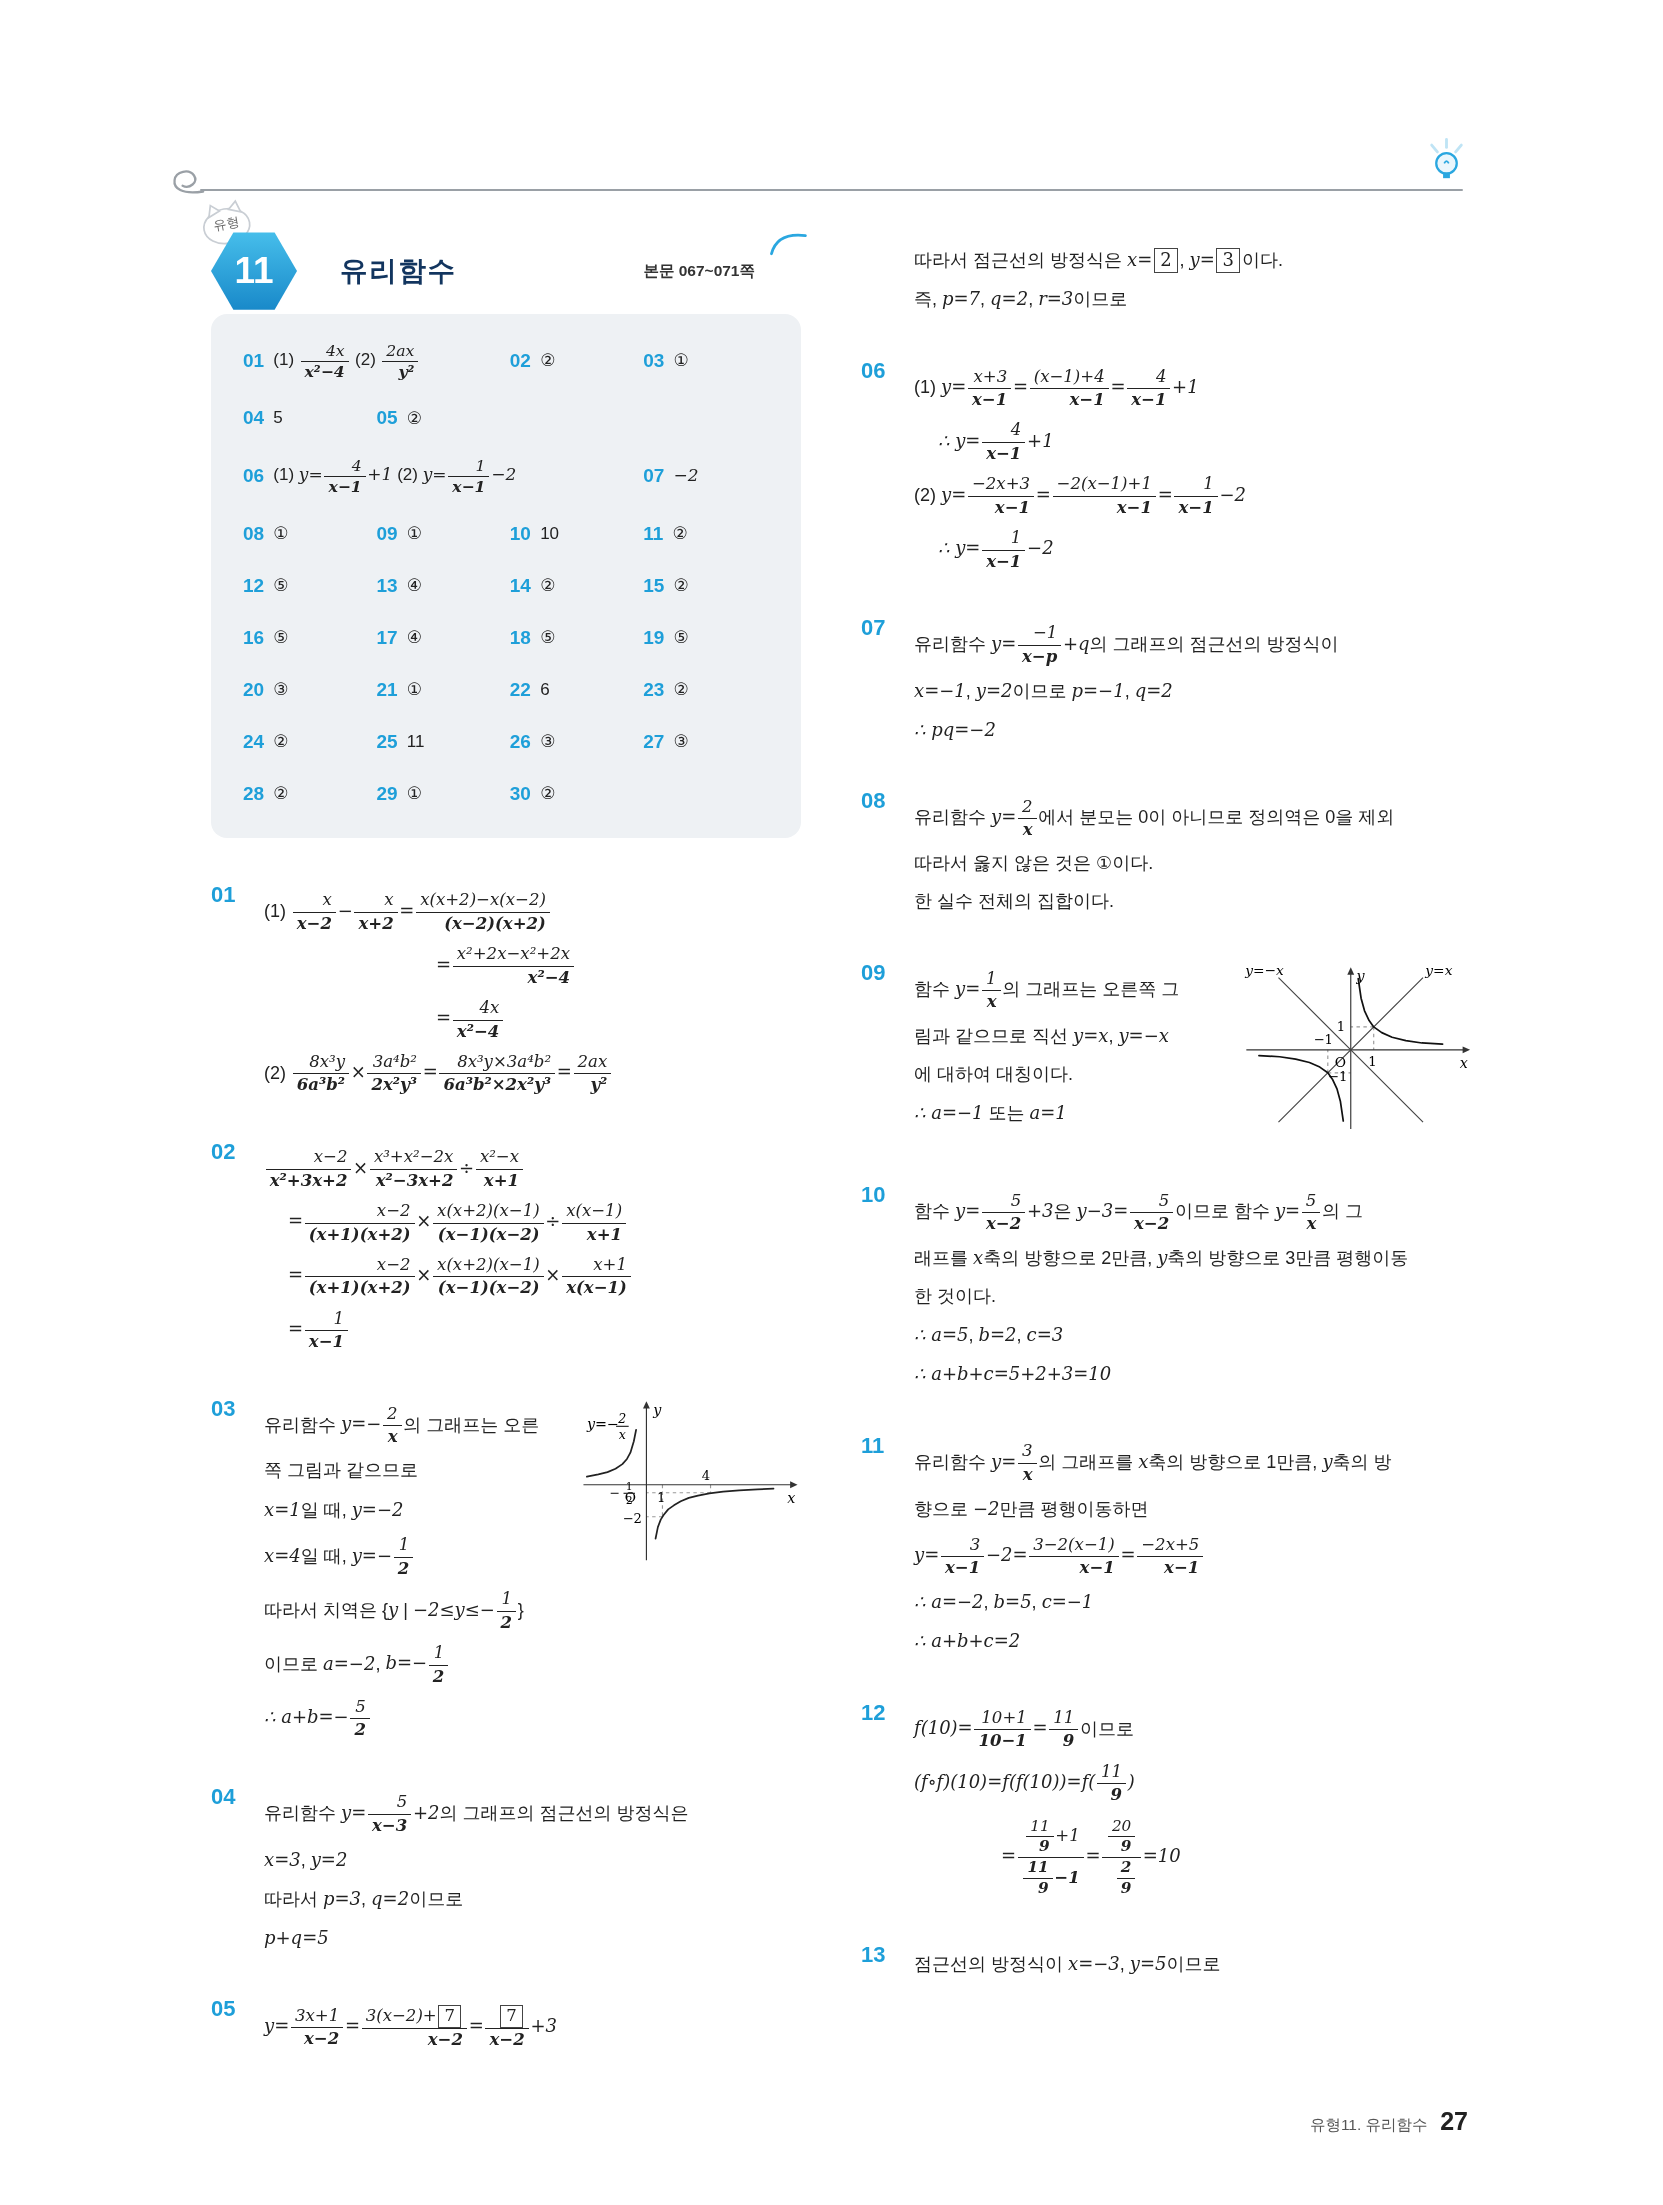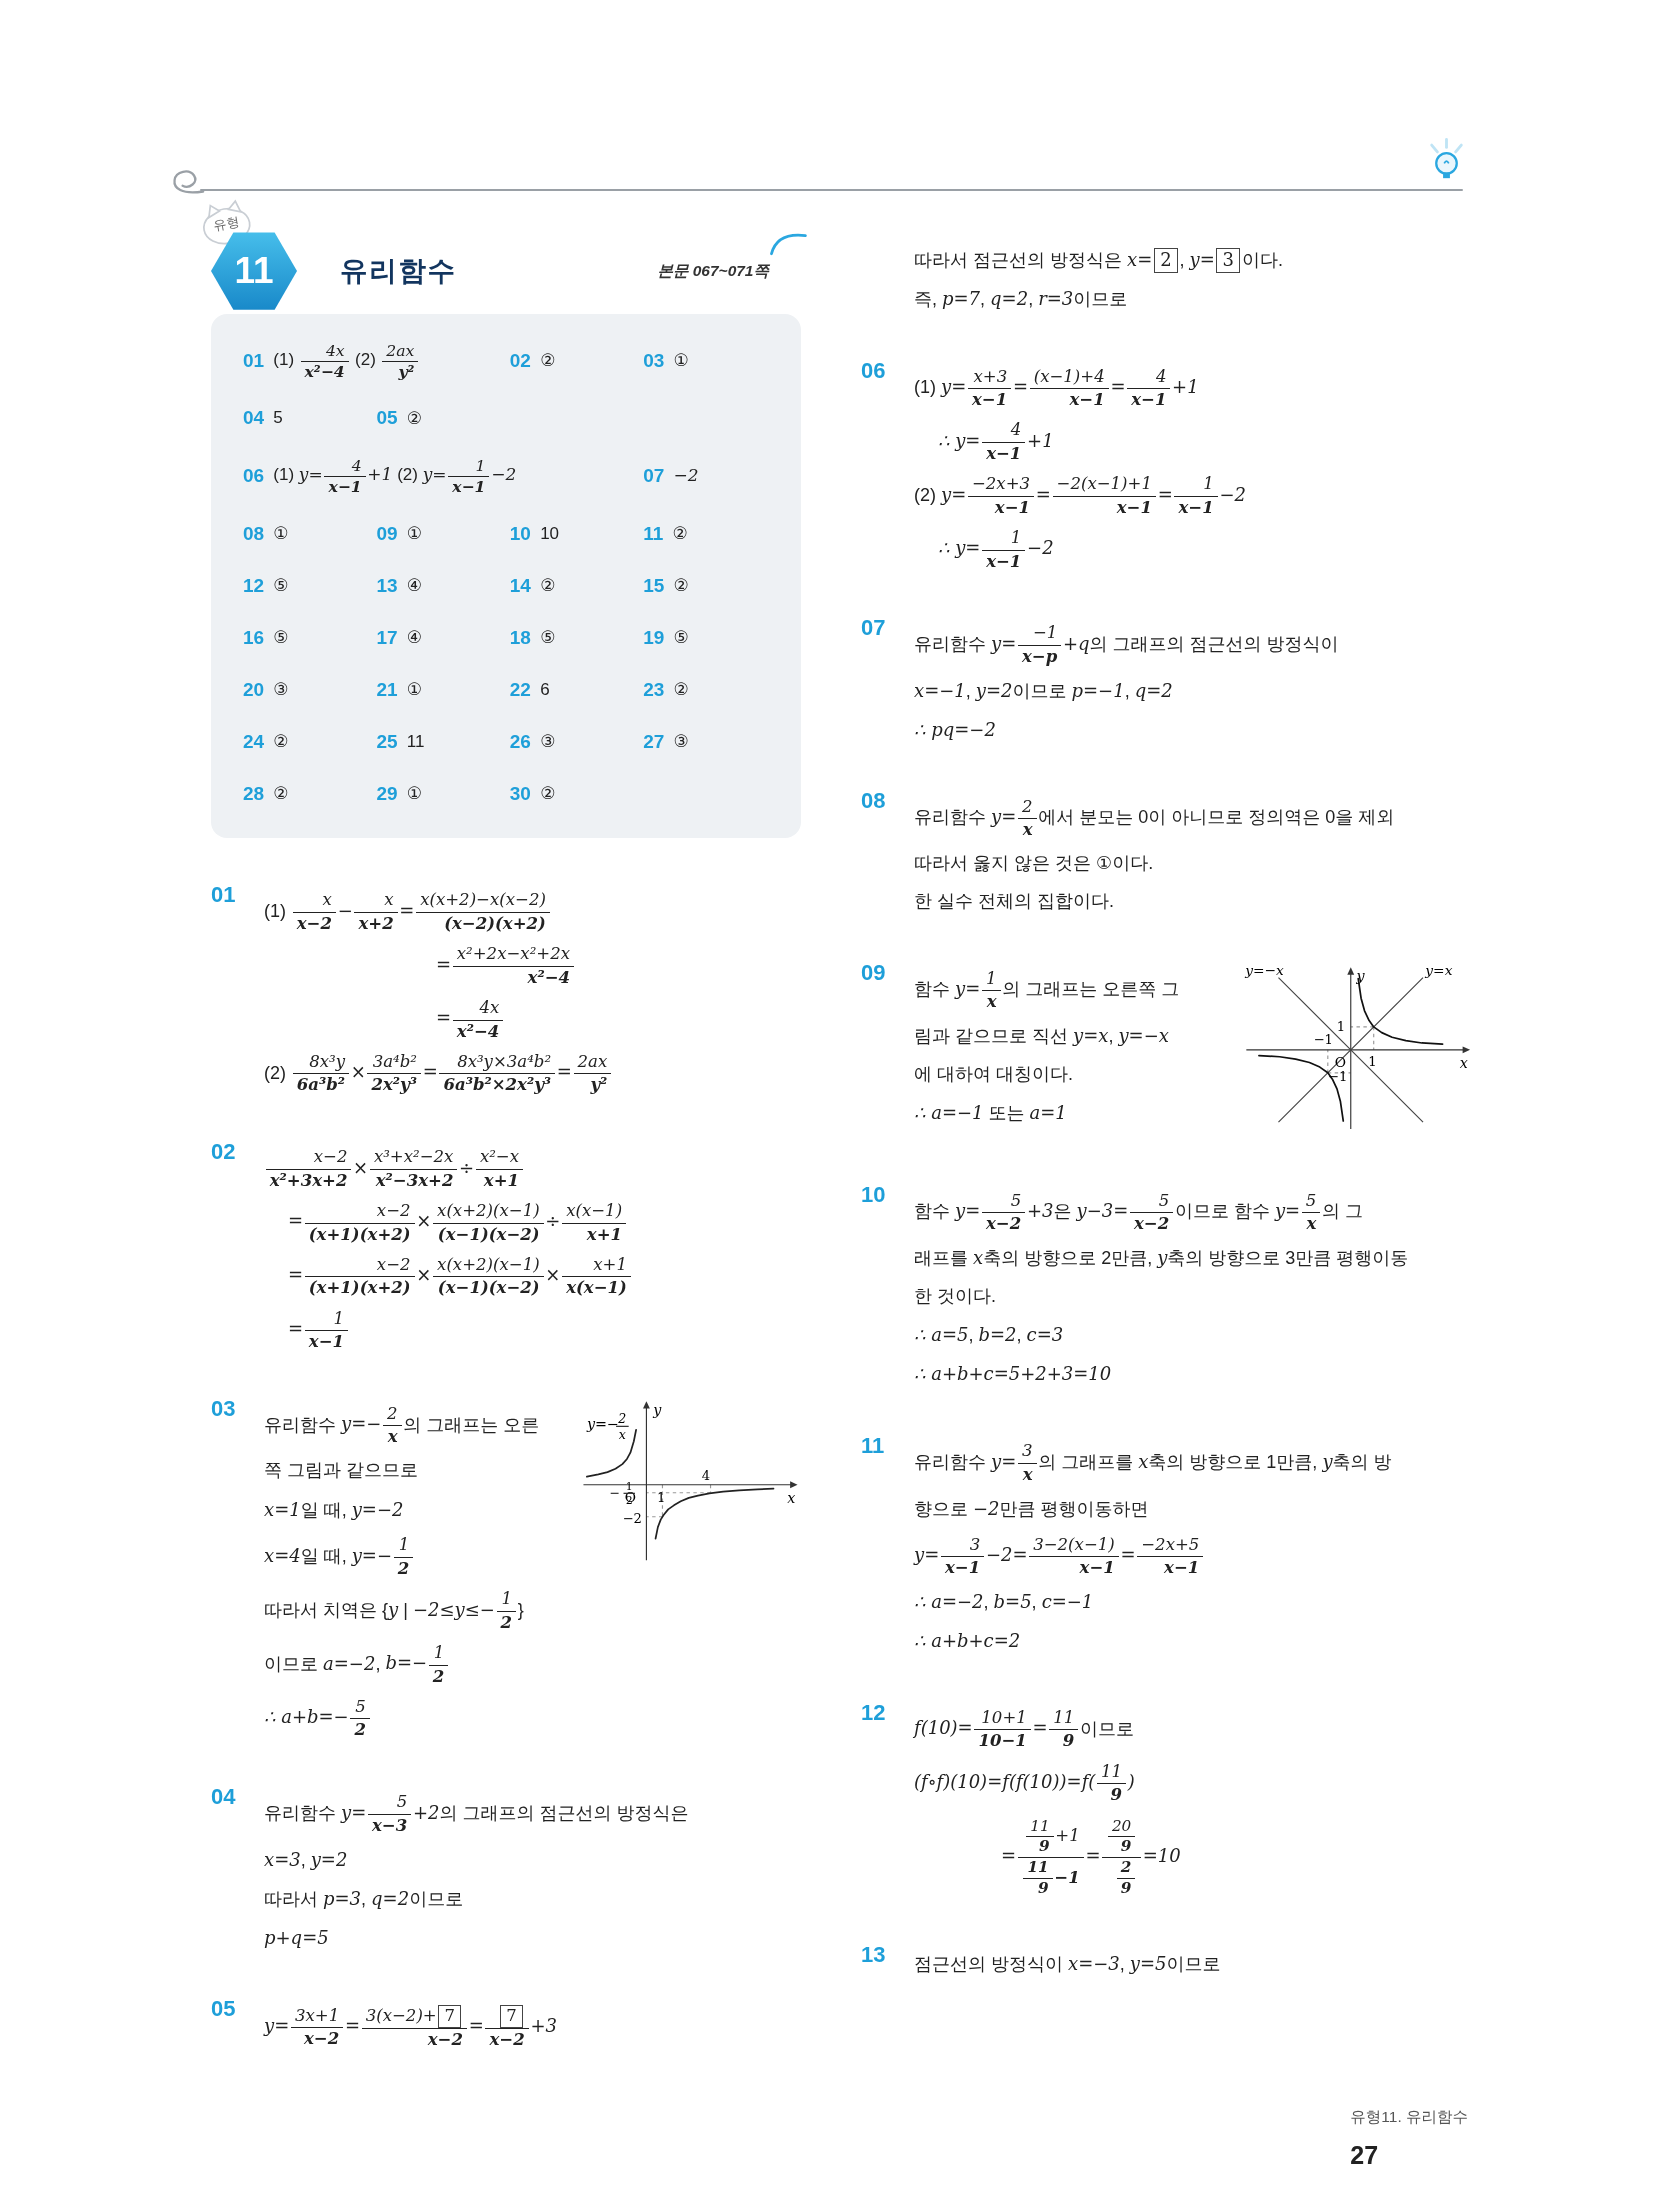--- a/index.html
+++ b/index.html
@@ -21,21 +21,21 @@
   .answer-card{position:relative;margin-bottom:42px;}
   .card-head{display:flex;align-items:center;height:86px;padding-left:104px;position:relative;}
   .hexagon{position:absolute;left:0;top:1.1px;width:86px;height:84px;
     clip-path:polygon(26% 4%,74% 4%,100% 50%,74% 96%,26% 96%,0 50%);
     background:linear-gradient(180deg,#48c0ec,#1787c8);
     display:flex;align-items:center;justify-content:center;
     color:#fff;font-size:37px;font-weight:700;}
   .cat{position:absolute;left:-15px;top:-33px;width:60px;height:53px;transform:rotate(-10deg);}
   .cat .cat-label{position:absolute;left:0;top:19.5px;width:60px;text-align:center;font-size:13px;color:#666;}
   .card-title{margin-left:25px;font-size:27.5px;font-weight:700;color:#12355f;letter-spacing:1.7px;}
-  .card-ref{margin-left:auto;margin-right:32px;font-size:15.5px;font-weight:600;color:#333;font-style:italic;}
+  .card-ref{margin-left:auto;margin-right:46px;font-size:15.5px;font-weight:600;color:#333;}
   .head-arc{position:absolute;right:-9.2px;top:2.3px;}
   .answer-grid{background:#eef1f4;border-radius:16px;padding:26px 29px 29px 32px;
     display:grid;grid-template-columns:repeat(4,1fr);row-gap:22px;column-gap:4.6px;align-items:center;}
   .ans{display:flex;align-items:center;gap:9.2px;min-height:30px;}
   .ans-no{color:#1e9fd9;font-weight:700;font-size:19px;flex:0 0 auto;}
   .ans-val{font-size:17px;}
   .span2{grid-column:span 2;}
   .span3{grid-column:span 3;}
   
   .solution{display:flex;margin-bottom:31px;}
@@ -49,21 +49,21 @@
   .m{font-family:"DejaVu Serif","Liberation Serif",serif;font-style:italic;}
   .fr{display:inline-flex;flex-direction:column;vertical-align:middle;text-align:right;margin:0 1.7px;font-size:0.92em;line-height:1.25;}
   .fr > .n{display:block;padding:0.6px 4px;}
   .fr > .d{display:block;border-top:1.1px solid currentColor;padding:0 4px;font-weight:bold;}
   .bx{display:inline-block;border:1.1px solid #444;padding:0 5.2px;margin:0 1.7px;line-height:1.25;font-style:normal;}
   
   .graph-float{float:right;margin:0 0 8px 15px;}
   svg text{font-family:"DejaVu Serif","Liberation Serif",serif;}
   svg .it{font-style:italic;}
   
-  .footer{position:absolute;top:2107px;right:196px;display:flex;align-items:baseline;gap:12.6px;flex-direction:column;}
+  .footer{position:absolute;top:2107px;right:196px;display:flex;align-items:baseline;gap:12.6px;}
   .footer-section{font-size:15.5px;color:#555;}
   .footer-page{font-size:25px;font-weight:700;color:#222;}
 </style>
 </head>
 <body>
 
 <div class="top-rule"></div>
 <svg class="clip-doodle" width="40" height="37" viewBox="0 0 70 64">
   <path d="M58,46 C20,52 6,40 8,26 C10,10 34,6 42,18 C50,30 34,42 22,36" fill="none" stroke="#9aa0a6" stroke-width="4" stroke-linecap="round"></path>
 </svg>

